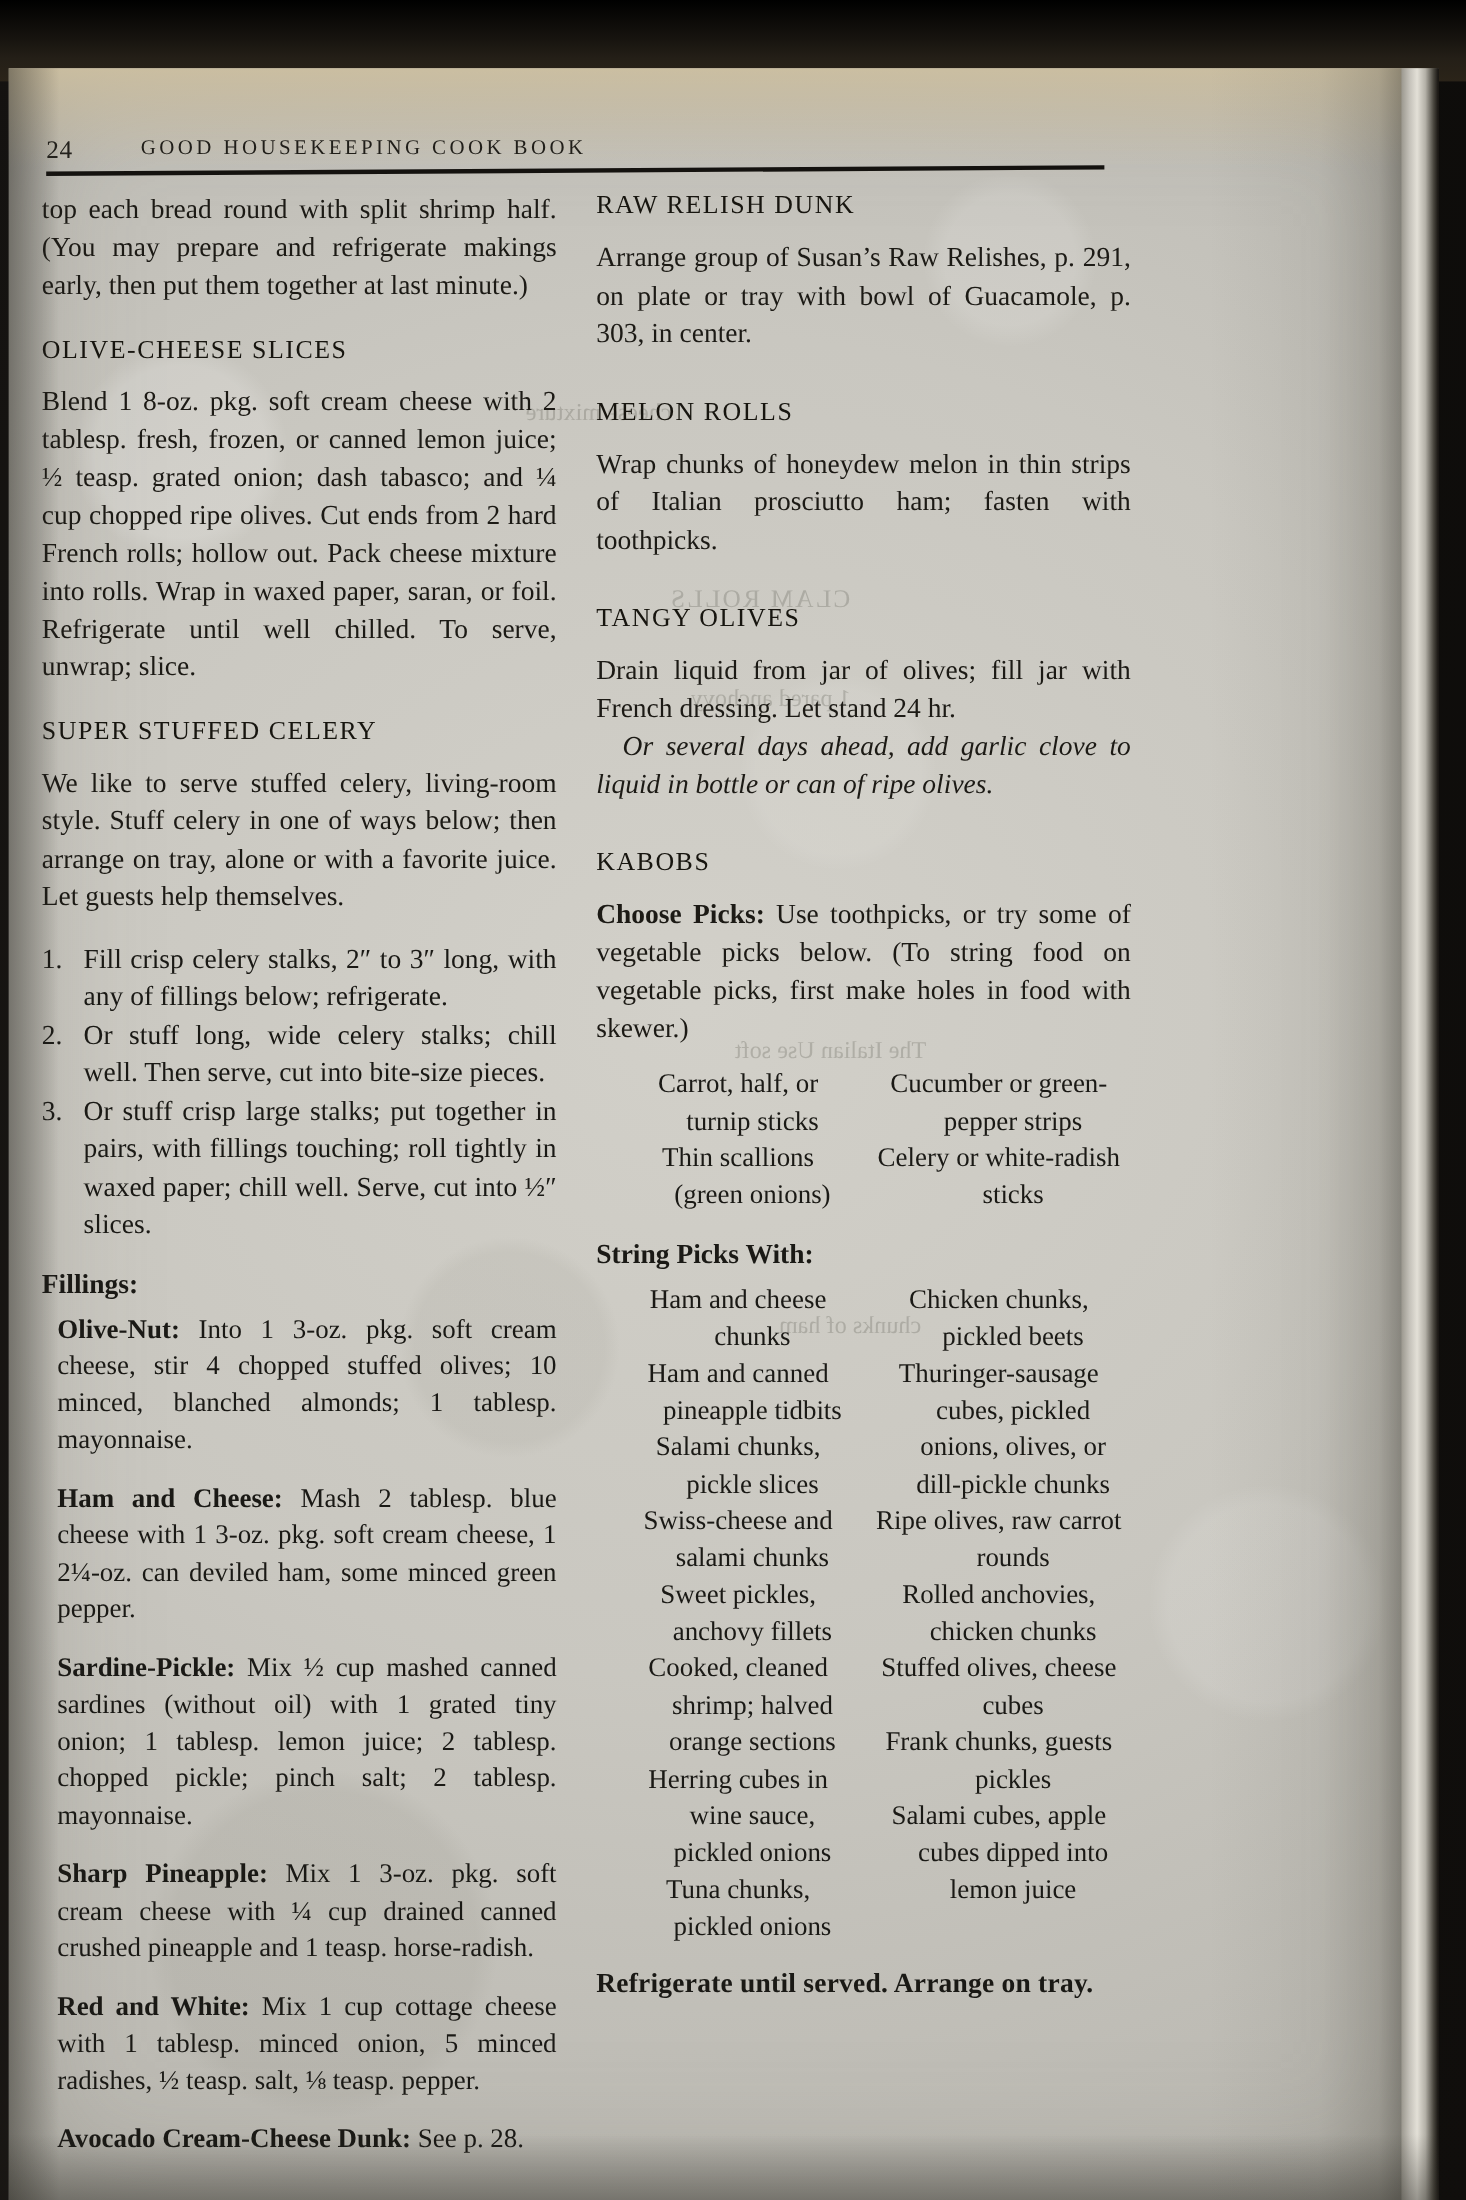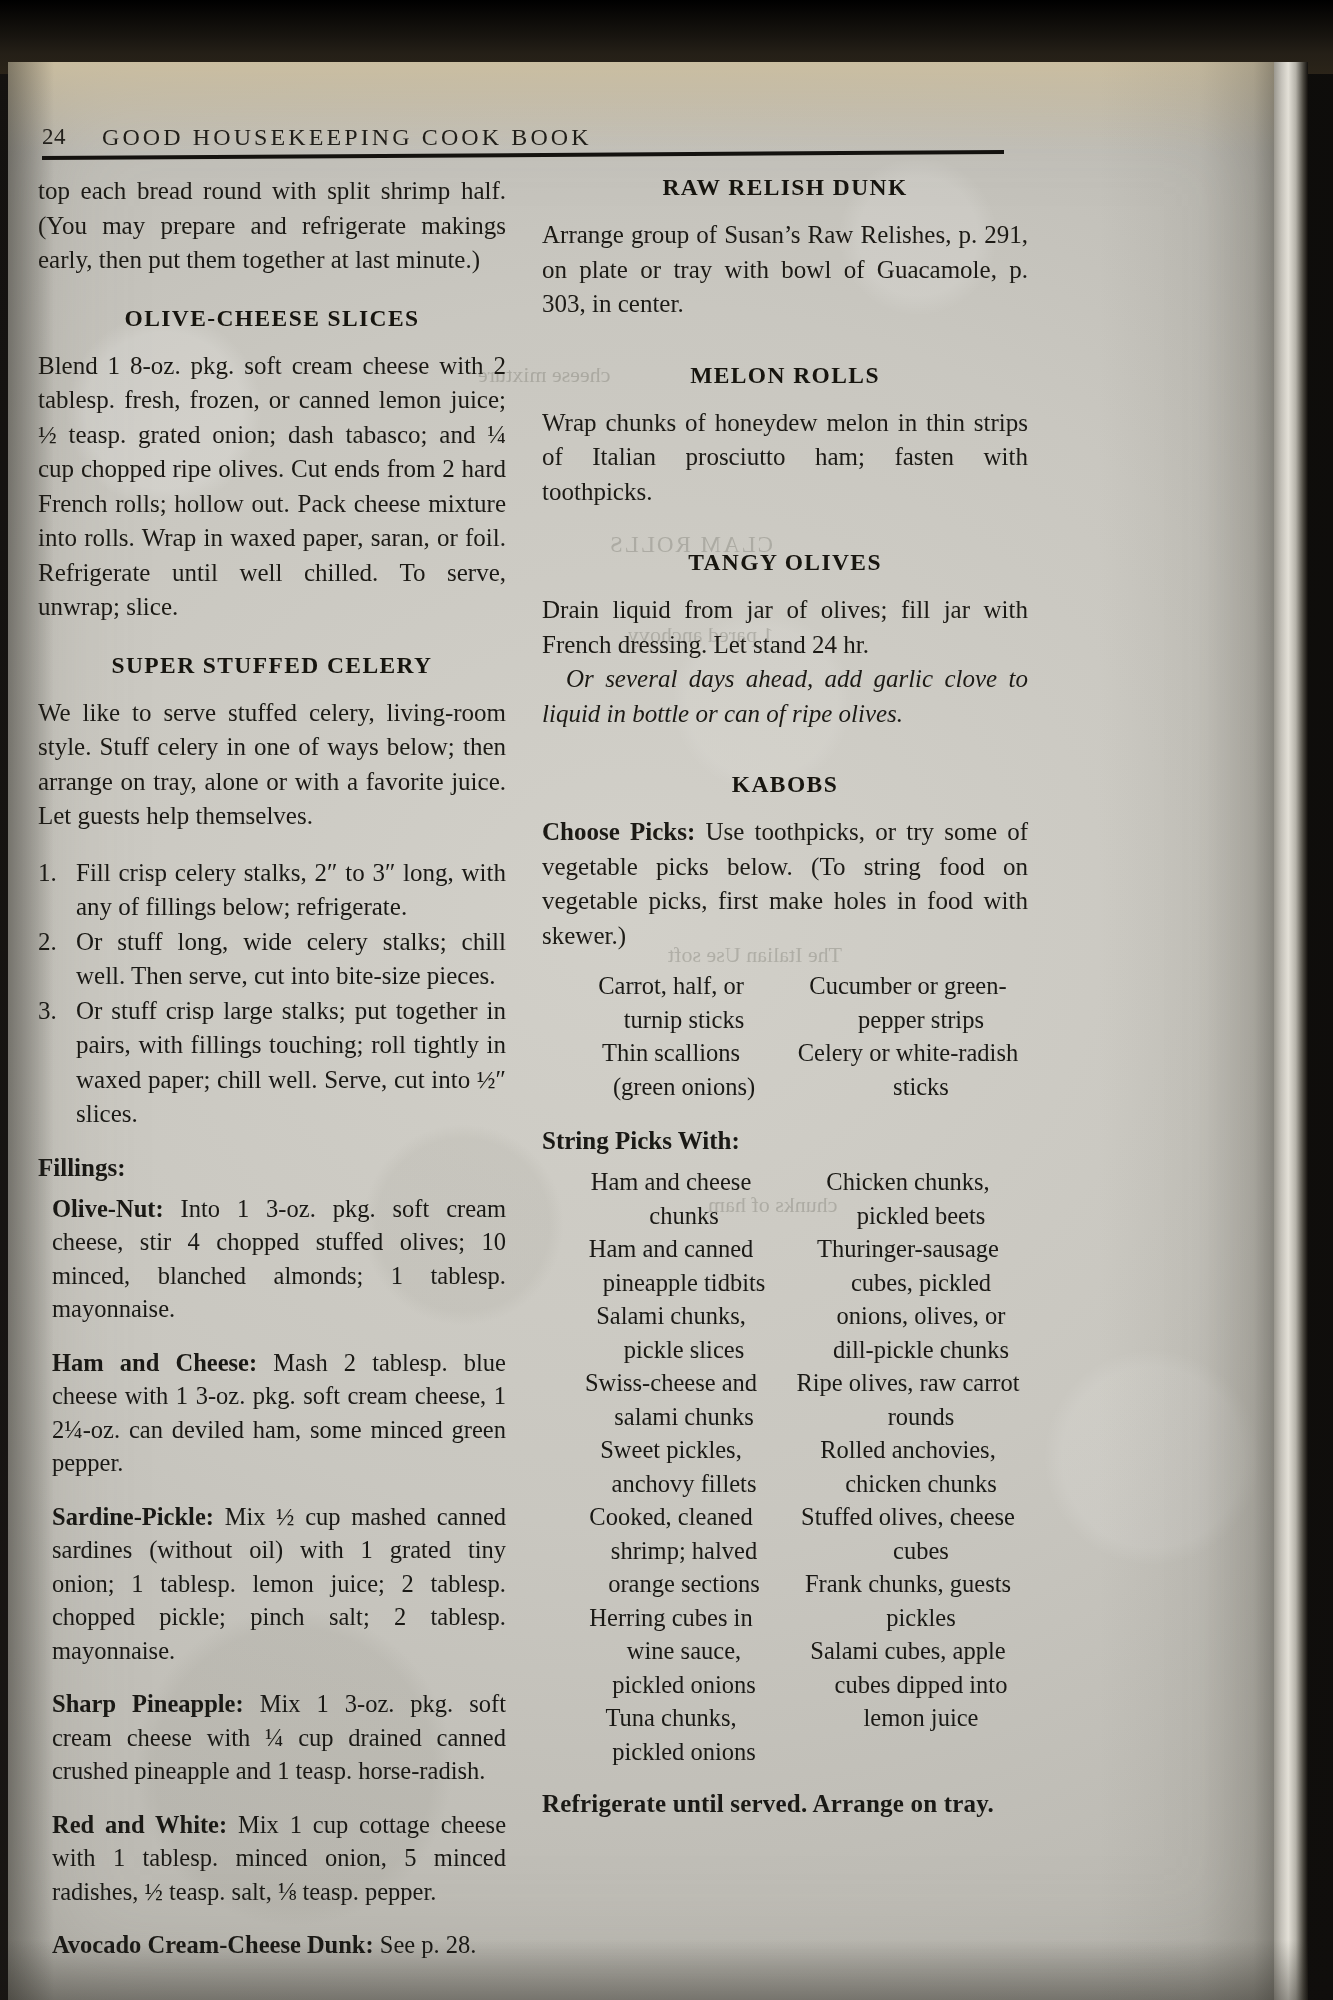--- a/index.html
+++ b/index.html
@@ -103,22 +103,22 @@
   }
   .folio {
     position: absolute;
     left: 4px; top: 12px;
     font-size: 23px;
     letter-spacing: 0.5px;
     color: #23211c;
   }
   .runtitle {
     position: absolute;
-    left: 64px; top: 12px;
-    font-size: 24px;
+    left: 90px; top: 12px;
+    font-size: 19px;
     letter-spacing: 3.1px;
     color: #201e19;
   }
   #rule {
     position: absolute;
     left: 4px;
     top: 44px;
     width: 962px;
     height: 4px;
     background: #14120f;
@@ -132,23 +132,22 @@
     left: 0;
     width: 1000px;
     display: flex;
     gap: 36px;
   }
   .col { width: 468px; }
   .col.right { width: 486px; }
 
   
   .rcp-title {
-    text-align: center;
     font-size: 23.5px;
-    font-weight: bold;
+    font-weight: normal;
     letter-spacing: 1.4px;
     margin: 27px 0 17px 0;
     color: #17150f;
   }
   p.body {
     margin: 0 0 0 0;
     font-size: 25px;
     line-height: 34.5px;
     text-align: justify;
     text-justify: inter-word;

